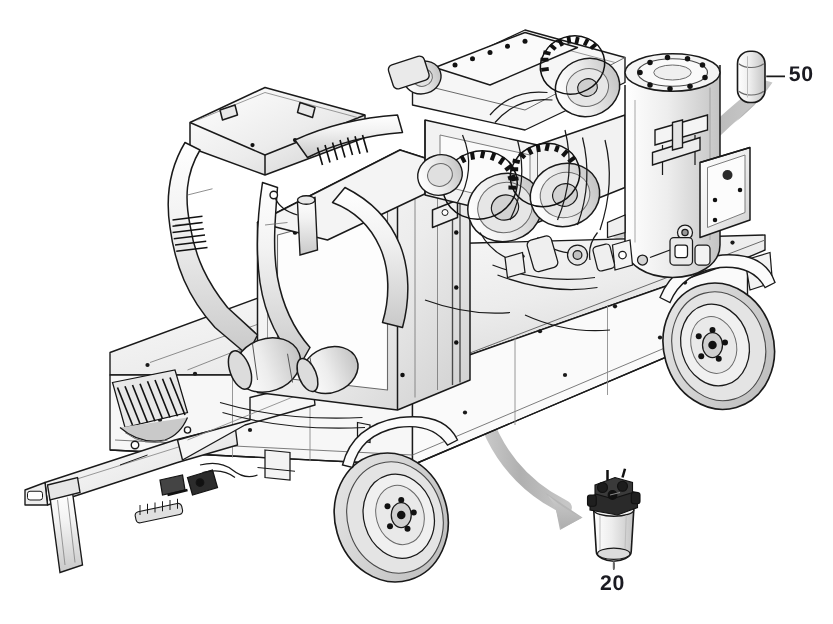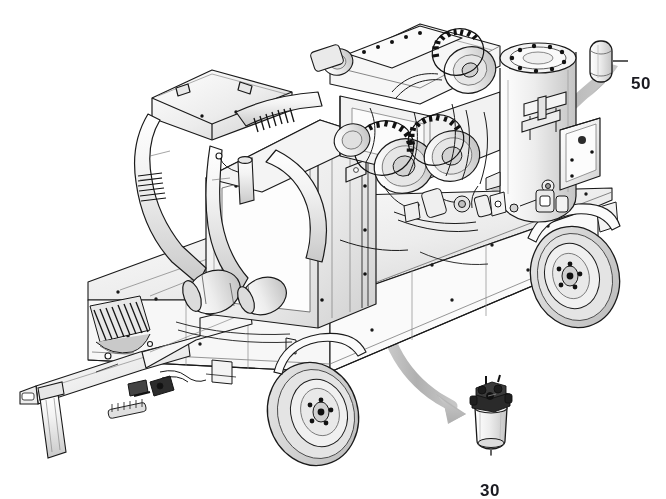--- a/index.html
+++ b/index.html
@@ -9,21 +9,20 @@
   #art{position:absolute;left:0;top:0;width:666px;height:499px;}
   .callout-num{
     position:absolute;
     font-family:"Liberation Sans",sans-serif;
     font-size:17px;
     font-weight:bold;
     color:#1b1b22;
     letter-spacing:0.5px;
     line-height:1;
     user-select:none;
-    margin-top:24px;
   }
   #num-50{left:631px;top:51px;}
   #num-20{left:480px;top:458px;}
 </style>
 </head>
 <body>
 
 <div id="stage">
 
   <svg id="art" viewBox="0 0 666 499" xmlns="http://www.w3.org/2000/svg">
@@ -532,15 +531,15 @@
         <path d="M498,382 L500,375" stroke="#111" stroke-width="2" fill="none"></path>
       </g>
       <path d="M488,396 L496,394" stroke="#8a8a8a" stroke-width="0.8" fill="none"></path>
     </g>
     <line x1="491" y1="450" x2="491" y2="455" stroke="#1a1a1a" stroke-width="1.4"></line>
     <line x1="491" y1="449" x2="491" y2="456" stroke="#6a6a6a" stroke-width="1.2"></line>
   </svg>
 
   <div class="callout-num" id="num-50">50</div>
 
-  <div class="callout-num" id="num-20">30</div>
+  <div class="callout-num" id="num-20">20</div>
 
 </div>
 
 </body></html>

